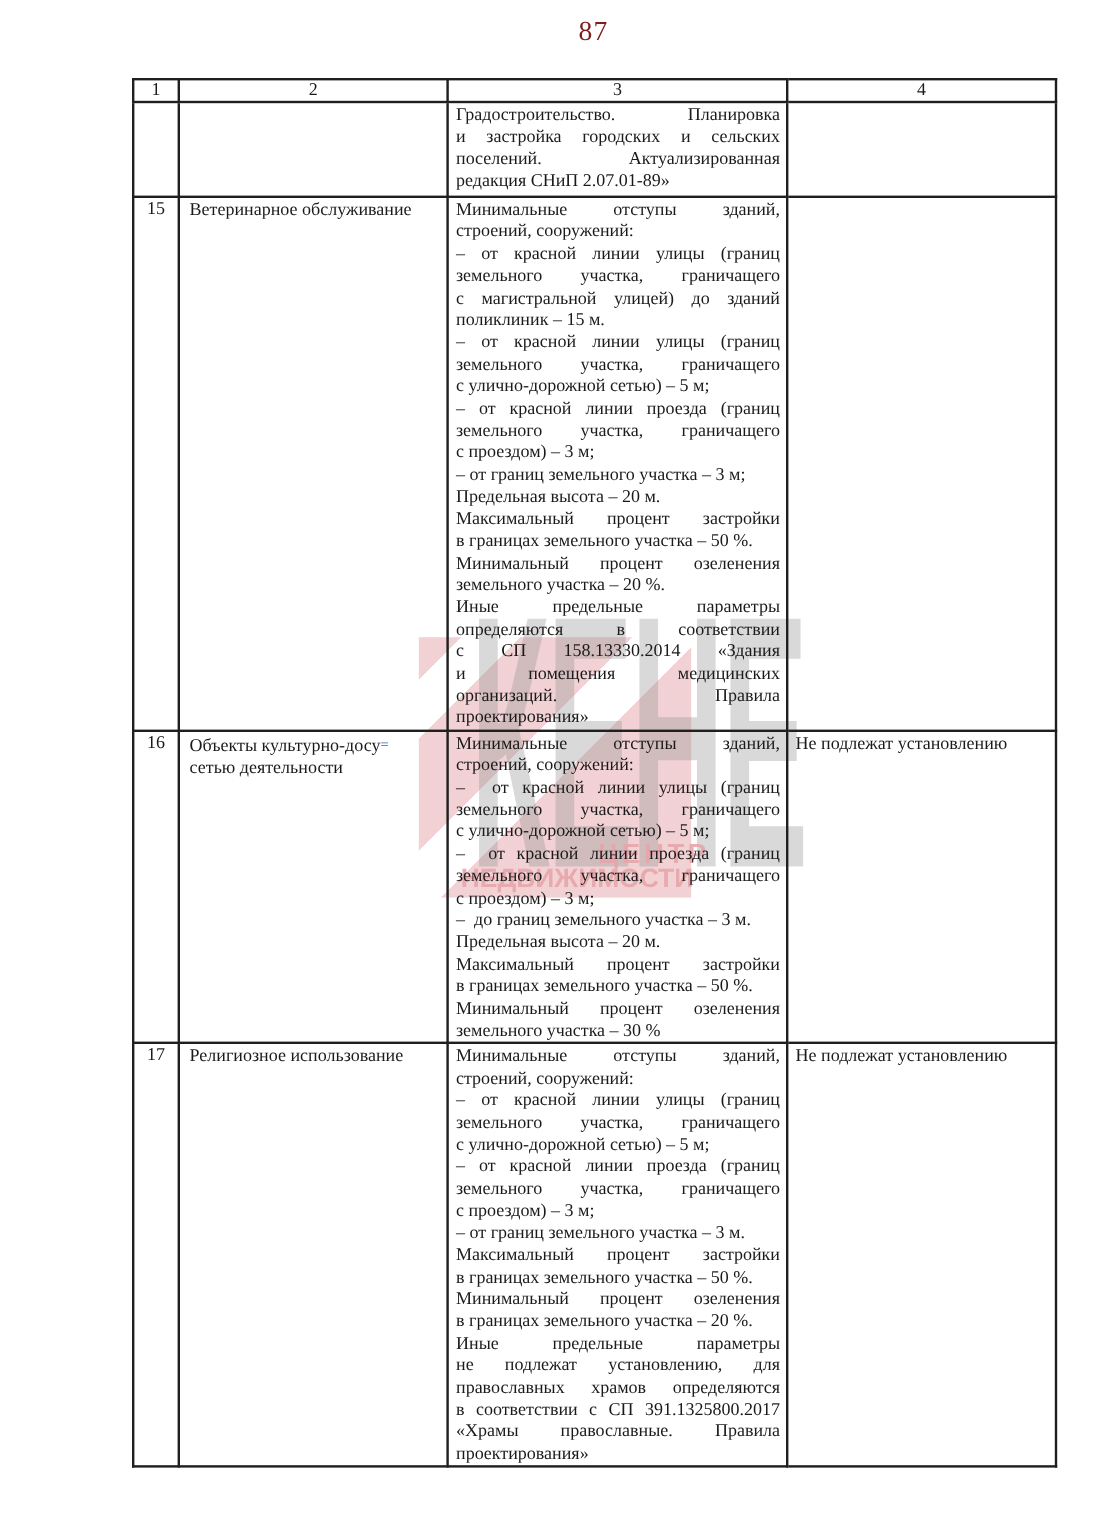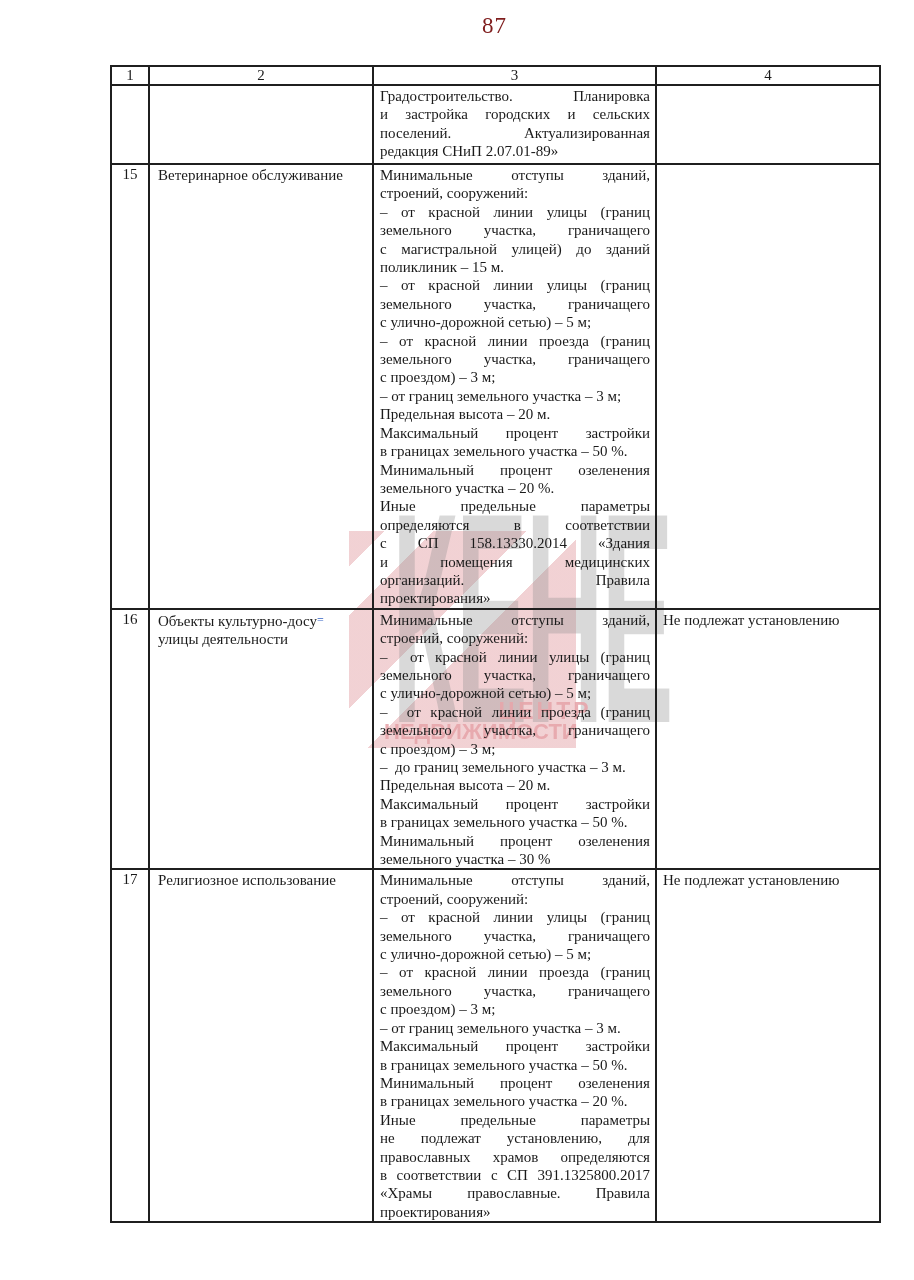--- a/index.html
+++ b/index.html
@@ -135,21 +135,21 @@
           <div class="line j"><span>и помещения медицинских</span></div>
           <div class="line j"><span>организаций. Правила</span></div>
           <div class="line"><span>проектирования»</span></div>
         </td>
         <td class="c4"></td>
       </tr>
       <tr>
         <td class="c1">16</td>
         <td class="c2">
           <div class="line"><span>Объекты культурно-</span><span class="wavy">досу</span><span class="blue-mark">=</span></div>
-          <div class="line"><span class="wavy">улицы</span><span> деятельности</span></div>
+          <div class="line"><span class="wavy">сетью</span><span> деятельности</span></div>
         </td>
         <td class="c3">
           <div class="line j"><span>Минимальные отступы зданий,</span></div>
           <div class="line"><span>строений, сооружений:</span></div>
           <div class="line j"><span>–&nbsp; от красной линии улицы (границ</span></div>
           <div class="line j"><span>земельного участка, граничащего</span></div>
           <div class="line"><span>с улично-дорожной сетью) – 5 м;</span></div>
           <div class="line j"><span>–&nbsp; от красной линии проезда (границ</span></div>
           <div class="line j"><span>земельного участка, граничащего</span></div>
           <div class="line"><span>с проездом) – 3 м;</span></div>

